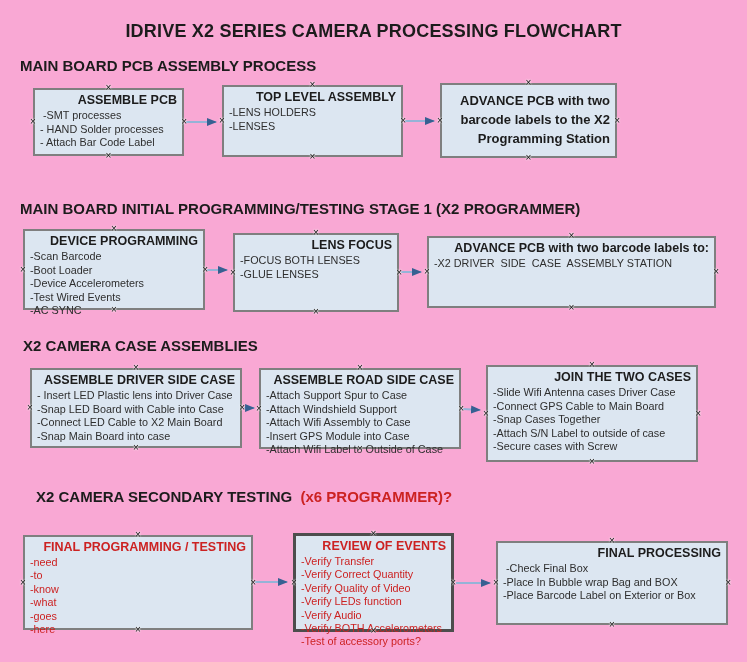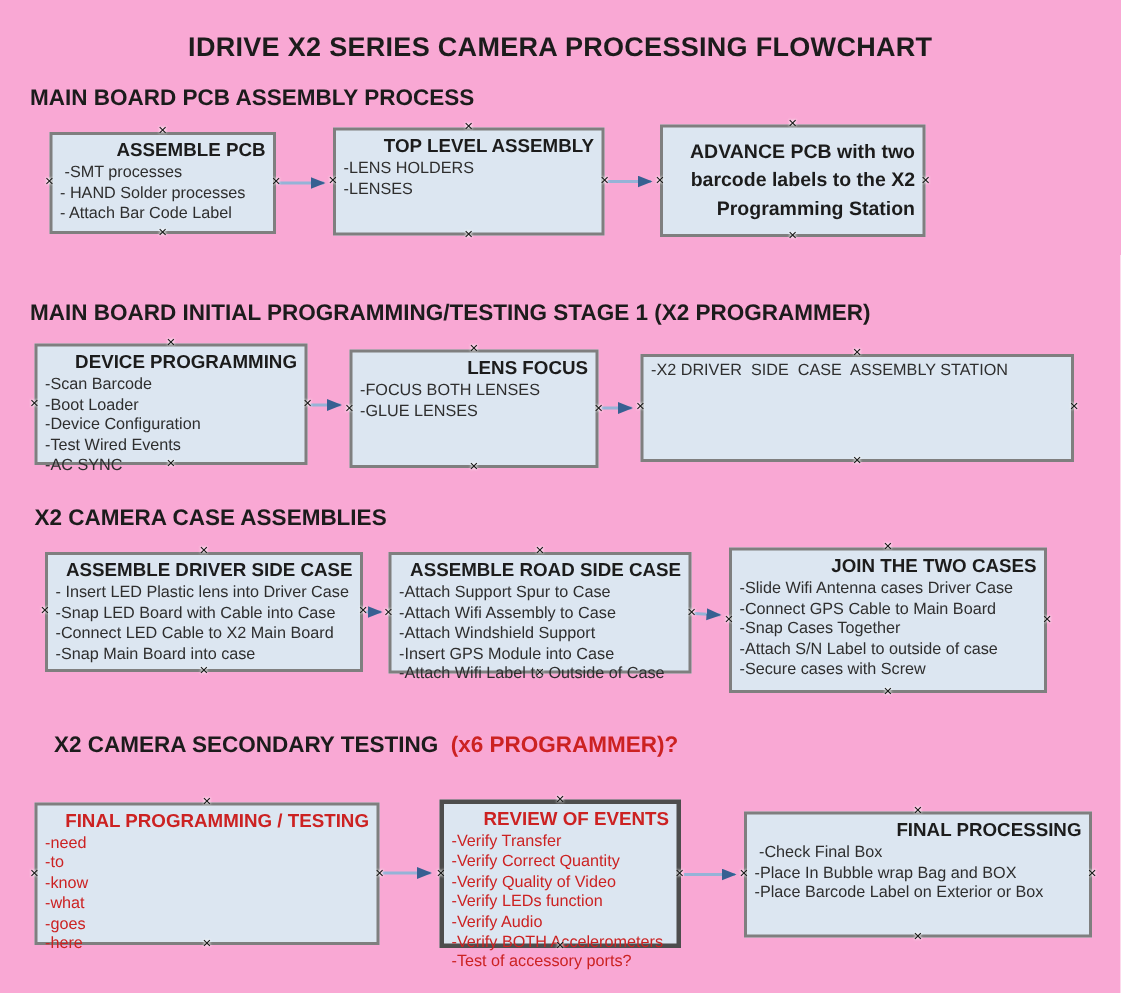--- a/index.html
+++ b/index.html
@@ -115,21 +115,21 @@
       <span class="handle right">×</span>
       <span class="handle bottom">×</span>
       <span class="handle left">×</span>
     </div>
 
   <div class="box b-d">
     <div class="box-title">DEVICE PROGRAMMING</div>
     <div class="box-lines">
         <div class="line">-Scan Barcode</div>
         <div class="line">-Boot Loader</div>
-        <div class="line">-Device Configuration</div>
+        <div class="line">-Device Accelerometers</div>
         <div class="line">-Test Wired Events</div>
         <div class="line">-AC SYNC</div>
       </div>
   <span class="handle top">×</span>
       <span class="handle right">×</span>
       <span class="handle bottom">×</span>
       <span class="handle left">×</span>
     </div>
 
   <div class="box b-e">
@@ -138,20 +138,21 @@
         <div class="line">-FOCUS BOTH LENSES</div>
         <div class="line">-GLUE LENSES</div>
       </div>
   <span class="handle top">×</span>
       <span class="handle right">×</span>
       <span class="handle bottom">×</span>
       <span class="handle left">×</span>
     </div>
 
   <div class="box b-f">
+    <div class="box-title">ADVANCE PCB with two barcode labels to:</div>
     <div class="box-lines">
         <div class="line">-X2 DRIVER  SIDE  CASE  ASSEMBLY STATION</div>
       </div>
   <span class="handle top">×</span>
       <span class="handle right">×</span>
       <span class="handle bottom">×</span>
       <span class="handle left">×</span>
     </div>
 
   <div class="box b-g">
@@ -165,22 +166,22 @@
   <span class="handle top">×</span>
       <span class="handle right">×</span>
       <span class="handle bottom">×</span>
       <span class="handle left">×</span>
     </div>
 
   <div class="box b-h">
     <div class="box-title">ASSEMBLE ROAD SIDE CASE</div>
     <div class="box-lines">
         <div class="line">-Attach Support Spur to Case</div>
+        <div class="line">-Attach Windshield Support</div>
         <div class="line">-Attach Wifi Assembly to Case</div>
-        <div class="line">-Attach Windshield Support</div>
         <div class="line">-Insert GPS Module into Case</div>
         <div class="line">-Attach Wifi Label to Outside of Case</div>
       </div>
   <span class="handle top">×</span>
       <span class="handle right">×</span>
       <span class="handle bottom">×</span>
       <span class="handle left">×</span>
     </div>
 
   <div class="box b-i">

